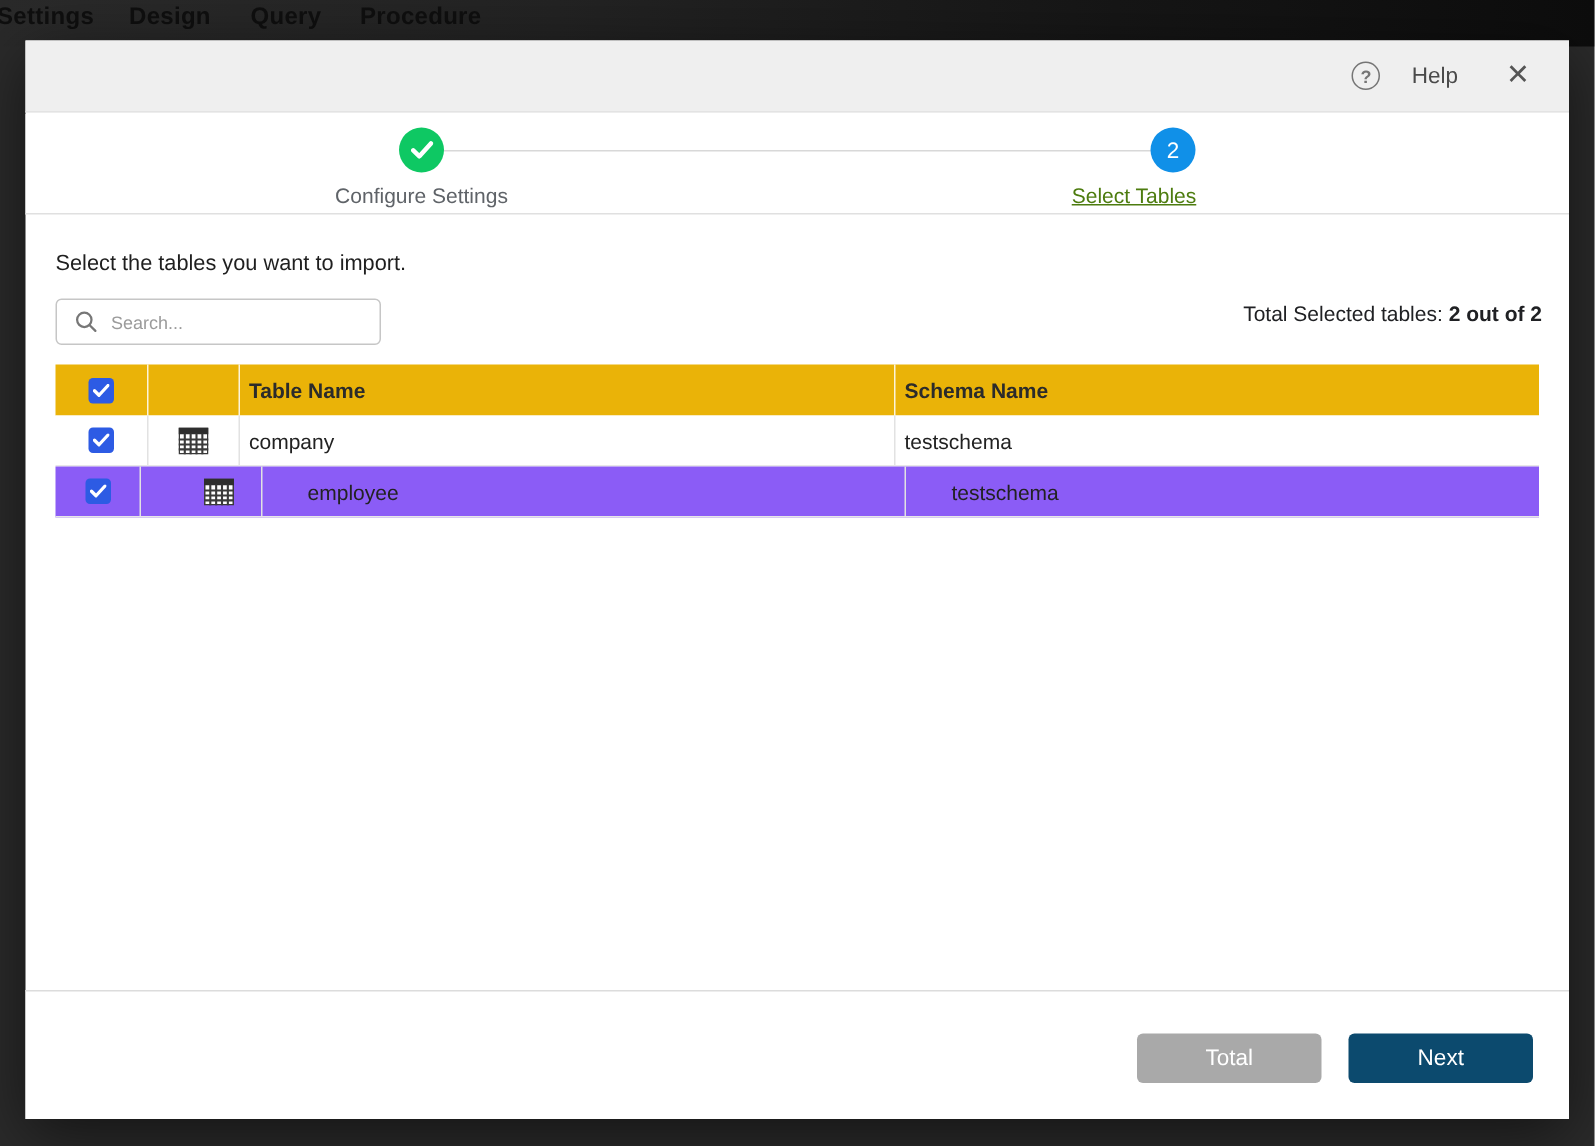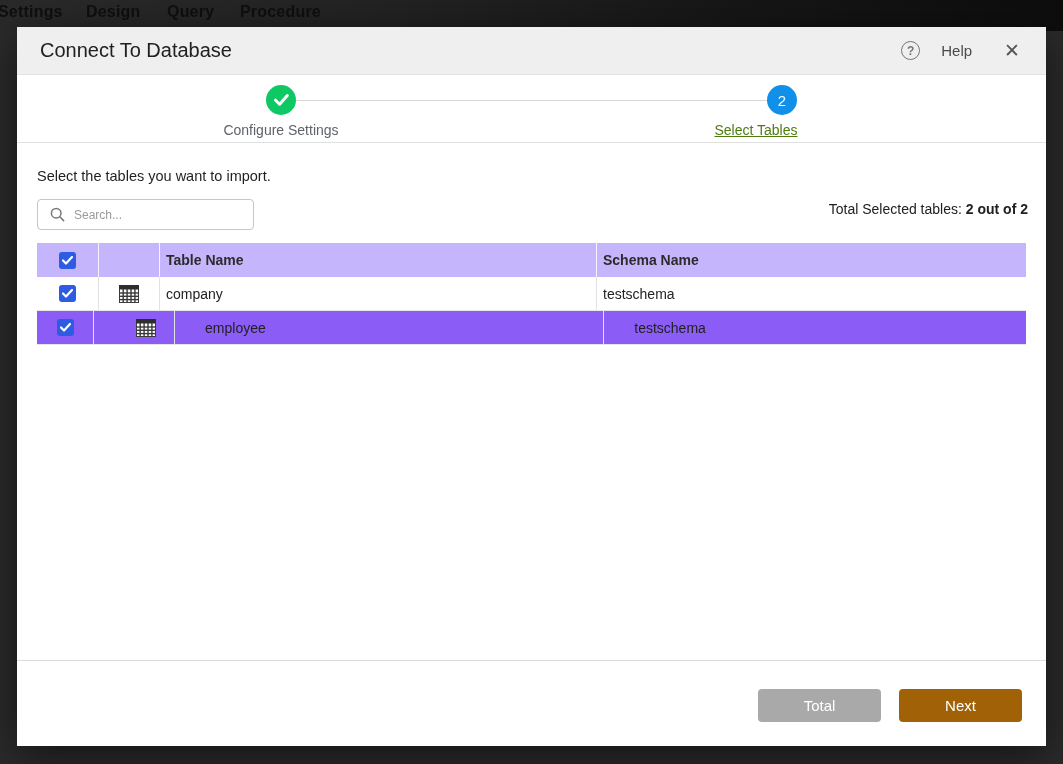--- a/index.html
+++ b/index.html
@@ -79,21 +79,21 @@
     font-family:"Liberation Sans", sans-serif; background:transparent;
   }
   .search-box input::placeholder { color:#9b9b9b; }
   .total-selected {
     position:absolute; right:18px; top:174px; font-size:14px; color:#202124;
   }
 
   
   .tbl { position:absolute; left:20px; top:216px; width:989px; }
   .t-row { display:flex; height:34px; align-items:center; }
-  .t-head { background:#c4b5fd; }
+  .t-head { background:#eab308; }
   .t-head .cell { font-weight:bold; font-size:14px; color:#2b2b2b; }
   .t-body-row.even { background:#ffffff; border-bottom:1px solid #e7e7e7; }
   .t-body-row.odd { background:#8b5cf6; border-bottom:1px solid #e7e7e7;gap:24px; }
   .cell { height:100%; display:flex; align-items:center; font-size:14px; color:#222; }
   .col-check { width:62px; justify-content:center; }
   .col-icon { width:61px; justify-content:center; }
   .col-name { width:437px; padding-left:6px; }
   .col-schema { width:429px; padding-left:6px; }
   .t-head .col-check, .t-head .col-icon, .t-head .col-name { border-right:1px solid rgba(255,255,255,.85); }
   .t-body-row .col-check, .t-body-row .col-icon, .t-body-row .col-name { border-right:1px solid #e2e2e2; }
@@ -108,36 +108,35 @@
     position:absolute; left:0; top:633px; width:1029px; height:86px;
     background:#fff; border-top:1px solid #dcdcdc;
   }
   .footer-buttons { position:absolute; top:28px; right:24px; display:flex; gap:18px; }
   .btn {
     width:123px; height:33px; border:none; border-radius:4px; color:#ffffff;
     font-size:15px; font-family:"Liberation Sans", sans-serif; cursor:pointer;
     display:flex; align-items:center; justify-content:center;
   }
   .btn-back { background:#a9a9a9; }
-  .btn-next { background:#a16207; }
+  .btn-next { background:#0c4a6e; }
 </style>
 </head>
 <body>
 
 <div class="top-strip">
   <span class="bg-menu-item" style="left:-2px;">Settings</span>
   <span class="bg-menu-item" style="left:86px;">Design</span>
   <span class="bg-menu-item" style="left:167px;">Query</span>
   <span class="bg-menu-item" style="left:240px;">Procedure</span>
 </div>
 
 <div class="modal">
 
   <div class="modal-header">
-    <div class="modal-title">Connect To Database</div>
     <div class="header-right">
       <div class="help-group">
         <span class="help-circle">?</span>
         <span class="help-text">Help</span>
       </div>
       <span class="close-x">✕</span>
     </div>
   </div>
 
   <div class="stepper">

